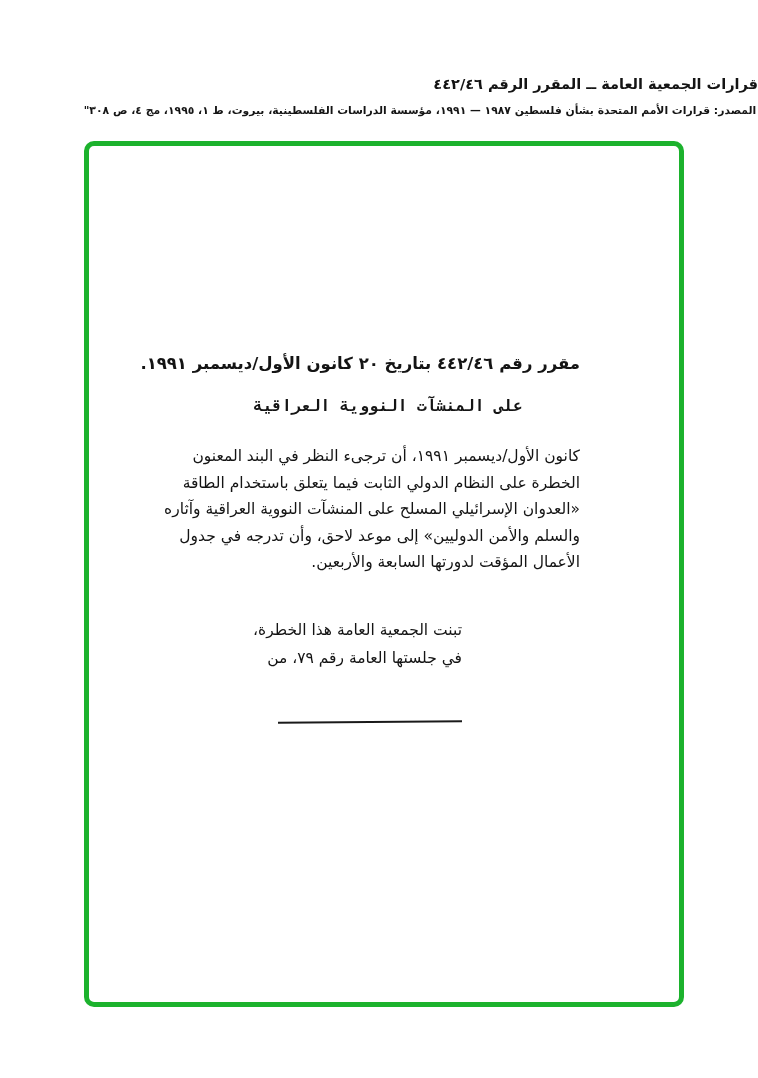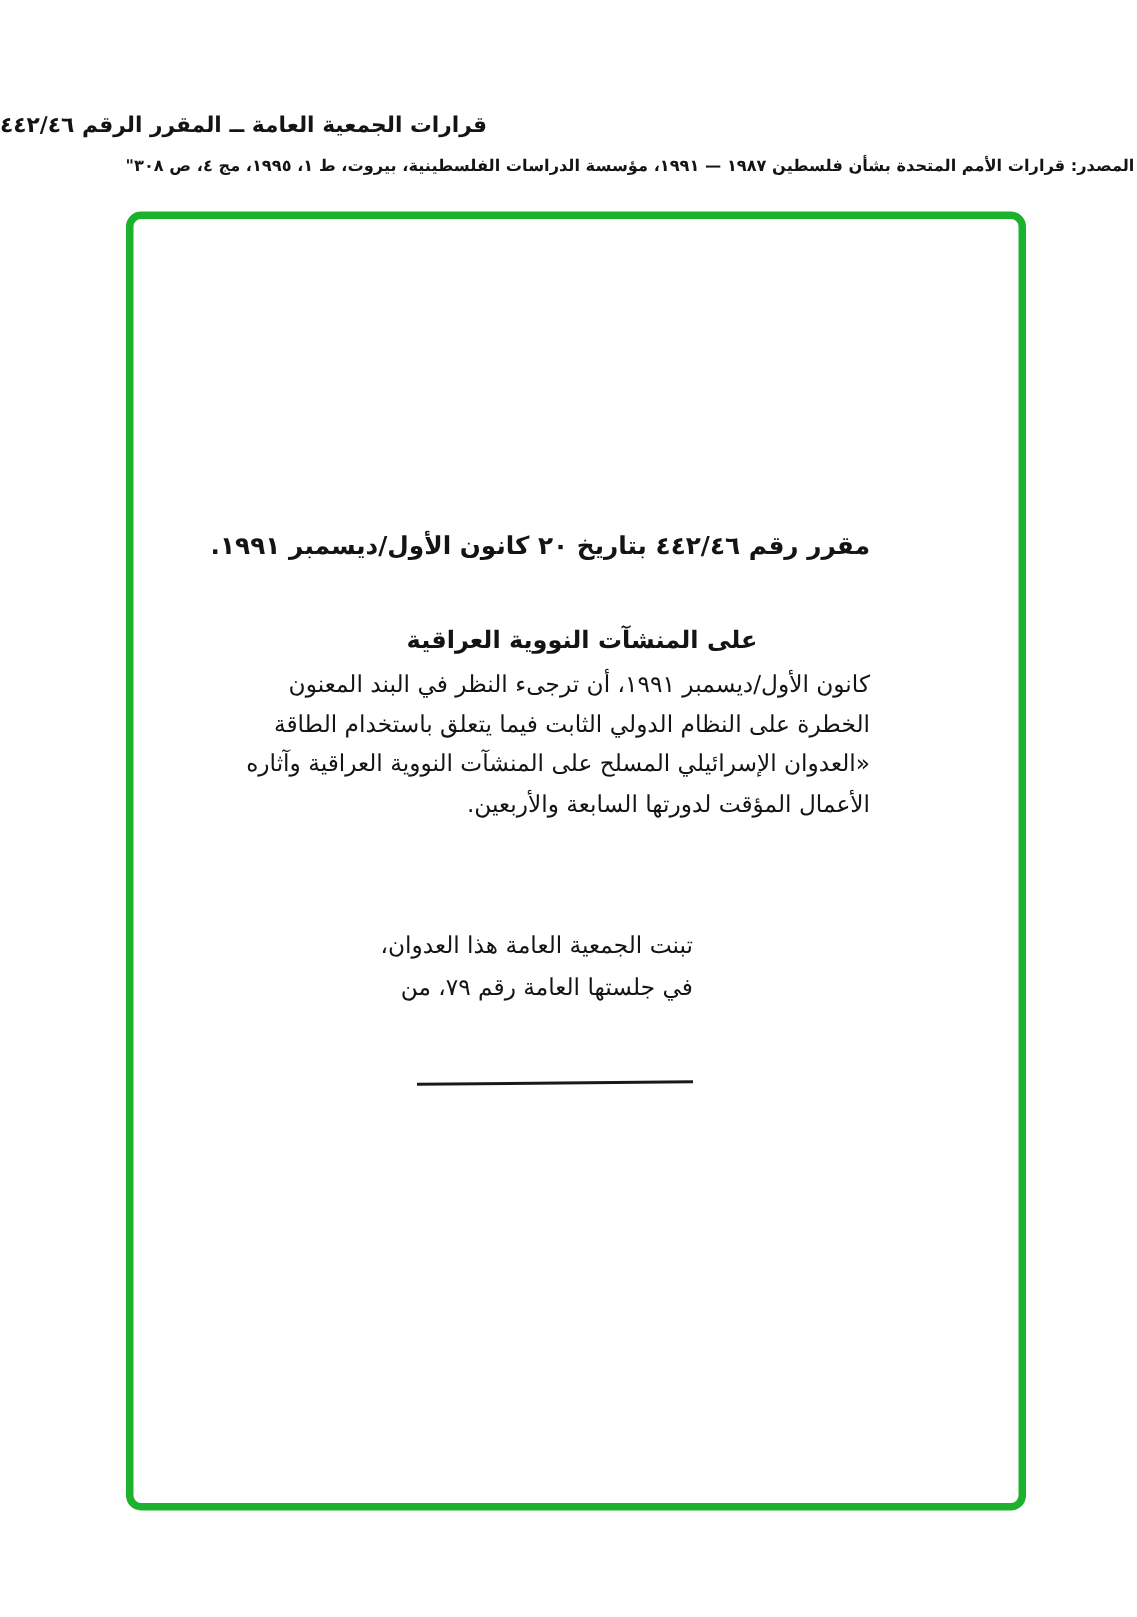--- a/index.html
+++ b/index.html
@@ -6,21 +6,21 @@
   body {
     width:758px; height:1078px;
     font-family:"DejaVu Sans", sans-serif;
     color:#141414;
     direction:rtl;
   }
   .page { position:relative; width:758px; height:1078px; background:#ffffff; overflow:hidden; }
 
   .doc-title {
     position:absolute; top:76px; left:0; width:758px;
-    text-align:left; font-weight:bold; font-size:14.5px; letter-spacing:0.2px;
+    text-align:right; font-weight:bold; font-size:14.5px; letter-spacing:0.2px;
   }
   .doc-source {
     position:absolute; top:104px; left:0; width:758px;
     text-align:center; font-weight:bold; font-size:10.8px;padding-left:41px;
   }
 
   .green-box {
     position:absolute; left:84px; top:141px;
     width:590px; height:856px;
     border:5px solid #1cb22d;
@@ -29,21 +29,21 @@
   }
 
   .col { position:absolute; left:196px; width:384px; }
 
   .decree-line {
     top:354px; font-weight:bold; font-size:16.5px;
     text-align:justify; text-align-last:justify; white-space:nowrap;
   }
   .subject { font-weight:bold; font-size:16px; text-align:center; }
   .subject1 { top:390px; }
-  .subject2 { top:417px; }
+  .subject2 { top:396px;font-family:Liberation Mono, monospace; }
 
   .body-block { top:443px; font-size:15.5px; }
   .b-line {
     height:26.5px; line-height:26.5px;
     text-align:justify; text-align-last:justify;
     white-space:nowrap; overflow:visible;
   }
   .b-line.indent { padding-right:22px; }
   .b-line.last { text-align:right; text-align-last:right; }
 
@@ -73,23 +73,24 @@
 
   <div class="col decree-line">مقرر رقم ٤٤٢/٤٦ بتاريخ ٢٠ كانون الأول/ديسمبر ١٩٩١.</div>
 
 
   <div class="col subject subject2">على المنشآت النووية العراقية</div>
 
   <div class="col body-block">
     <div class="b-line">كانون الأول/ديسمبر ١٩٩١، أن ترجىء النظر في البند المعنون</div>
     <div class="b-line">الخطرة على النظام الدولي الثابت فيما يتعلق باستخدام الطاقة</div>
     <div class="b-line">«العدوان الإسرائيلي المسلح على المنشآت النووية العراقية وآثاره</div>
+    <div class="b-line">والسلم والأمن الدوليين» إلى موعد لاحق، وأن تدرجه في جدول</div>
     <div class="b-line last">الأعمال المؤقت لدورتها السابعة والأربعين.</div>
   </div>
 
   <div class="closing-block">
-    <div class="c-line">تبنت الجمعية العامة هذا العدوان،</div>
+    <div class="c-line">تبنت الجمعية العامة هذا الخطرة،</div>
     <div class="c-line">في جلستها العامة رقم ٧٩، من</div>
   </div>
 
   <div class="rule" style="background: rgb(26, 26, 26);"></div>
 
 </div>
 
 </body></html>

